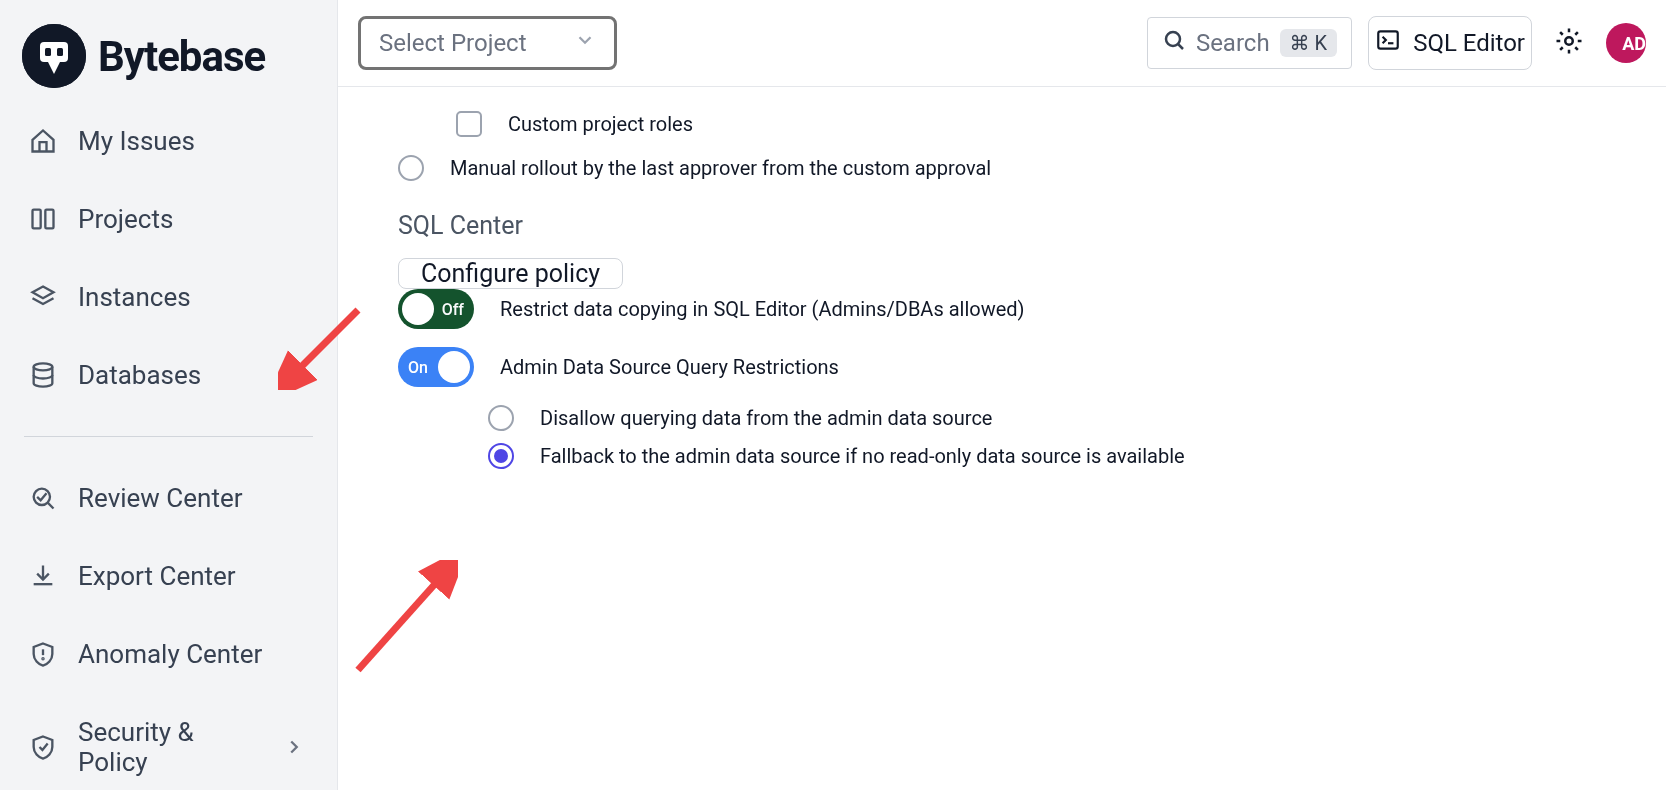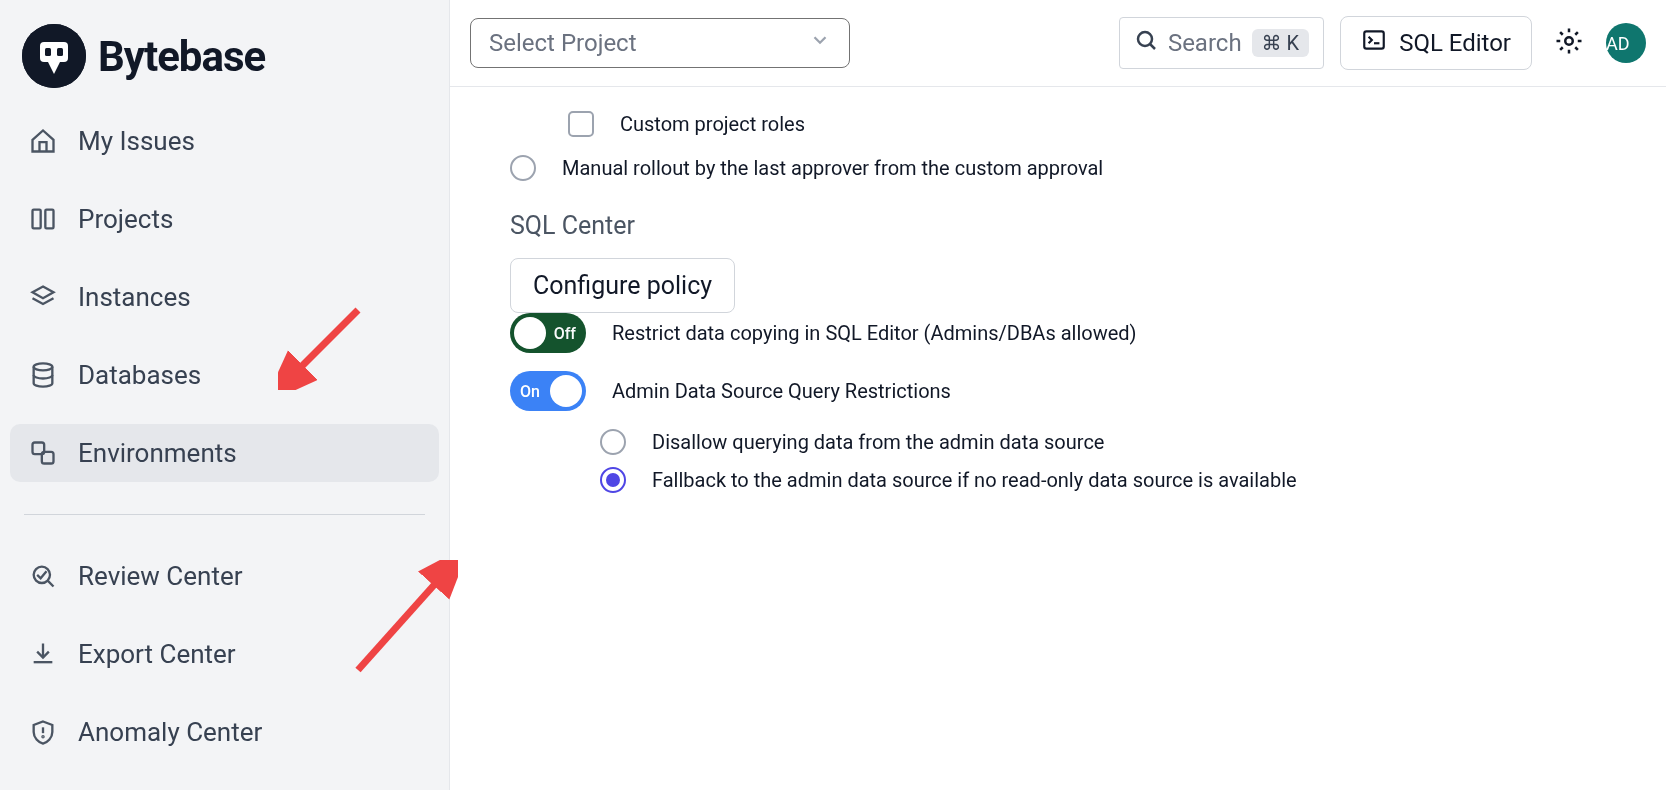--- a/index.html
+++ b/index.html
@@ -7,21 +7,21 @@
       font-family: -apple-system, BlinkMacSystemFont, "Segoe UI", Roboto, sans-serif;
       background: #fff;
       color: #1f2937;
       width: 1666px;
       height: 790px;
       overflow: hidden;
       display: flex;
     }
     
     .sidebar {
-      width: 450px;
+      width: 338px;
       background: #f3f4f6;
       border-right: 1px solid #e5e7eb;
       padding: 18px 10px;
       display: flex;
       flex-direction: column;
     }
     .logo-wrap {
       display: flex;
       align-items: center;
       gap: 12px;
@@ -73,26 +73,26 @@
       display: flex;
       align-items: center;
       gap: 16px;
       padding: 16px 20px;
       border-bottom: 1px solid #e5e7eb;
     }
     .project-select {
       display: flex;
       align-items: center;
       justify-content: space-between;
-      border: 1px solid #737373;
+      border: 3px solid #737373;
       border-radius: 8px;
       padding: 10px 18px;
       font-size: 24px;
       color: #6b7280;
-      width: 380px;
+      width: 259px;
       cursor: pointer;
     }
     .spacer { flex: 1; }
     .search-btn {
       display: flex;
       align-items: center;
       gap: 10px;
       border: 1px solid #d1d5db;
       border-radius: 4px;
       padding: 10px 14px;
@@ -106,30 +106,30 @@
       padding: 2px 10px;
       font-size: 20px;
       color: #374151;
     }
     .sql-editor-btn {
       display: flex;
       align-items: center;
       gap: 12px;
       border: 1px solid #d1d5db;
       border-radius: 8px;
-      padding: 10px 20px;
+      padding: 10px 6px;
       font-size: 24px;
       color: #111827;
       cursor: pointer;
     }
     .gear-btn { cursor: pointer; padding: 6px; }
     .avatar {
       width: 40px; height: 40px; border-radius: 50%;
-      background: #0f766e; color: #fff; font-size: 18px; font-weight: 400;
-      display: flex; align-items: center; justify-content: flex-start;
+      background: #be185d; color: #fff; font-size: 18px; font-weight: 700;
+      display: flex; align-items: center; justify-content: flex-end;
       cursor: pointer;
     }
     
     .content { padding: 24px 30px 24px 60px; flex: 1; overflow: auto; }
     .row { display: flex; align-items: center; gap: 26px; margin-bottom: 18px; }
     .sub-row { display: flex; align-items: center; gap: 26px; margin-bottom: 12px; margin-left: 90px; }
     .row.indent { margin-left: 58px; }
     .checkbox {
       width: 26px; height: 26px; border: 2px solid #9ca3af; border-radius: 5px; cursor: pointer;
     }
@@ -138,21 +138,21 @@
       display: flex; align-items: center; justify-content: center;
     }
     .radio.selected { border-color: #4f46e5; }
     .radio.selected::after { content:""; width: 14px; height: 14px; background: #4f46e5; border-radius: 50%; }
     .opt-label { font-size: 20px; color: #111827; }
     .section-title { font-size: 25px; color: #4b5563; margin-top: 30px; margin-bottom: 18px; }
     .btn {
       display: inline-block;
       border: 1px solid #d1d5db;
       border-radius: 8px;
-      padding: 12px 22px;
+      padding: 0 22px;
       font-size: 25px;
       color: #111827;
       cursor: pointer;
       background: #fff;
     }
     .toggle {
       width: 76px; height: 40px; border-radius: 999px; position: relative; cursor: pointer;
       display: flex; align-items: center;
     }
     .toggle.off { background: #14532d; justify-content: flex-start; }
@@ -219,29 +219,20 @@
     </div>
     <div class="nav-item">
       <span class="icon">
           <svg viewBox="0 0 24 24" width="28" height="28" fill="none" stroke="#4b5563" stroke-width="2">
             <ellipse cx="12" cy="5" rx="8" ry="3"></ellipse>
             <path d="M4 5 V19 a8 3 0 0 0 16 0 V5"></path>
             <path d="M4 12 a8 3 0 0 0 16 0"></path>
           </svg>
         </span>
       <span>Databases</span>
-    </div>
-    <div class="nav-item active">
-      <span class="icon">
-          <svg viewBox="0 0 24 24" width="28" height="28" fill="none" stroke="#4b5563" stroke-width="2">
-            <rect x="3" y="3" width="10" height="10" rx="2"></rect>
-            <rect x="11" y="11" width="10" height="10" rx="2"></rect>
-          </svg>
-        </span>
-      <span>Environments</span>
     </div>
 
     <div class="divider"></div>
 
     <div class="nav-item">
       <span class="icon">
           <svg viewBox="0 0 24 24" width="28" height="28" fill="none" stroke="#4b5563" stroke-width="2">
             <circle cx="11" cy="11" r="7"></circle>
             <path d="M7 11 L10 14 L15 8"></path>
             <path d="M21 21 L16 16"></path>

